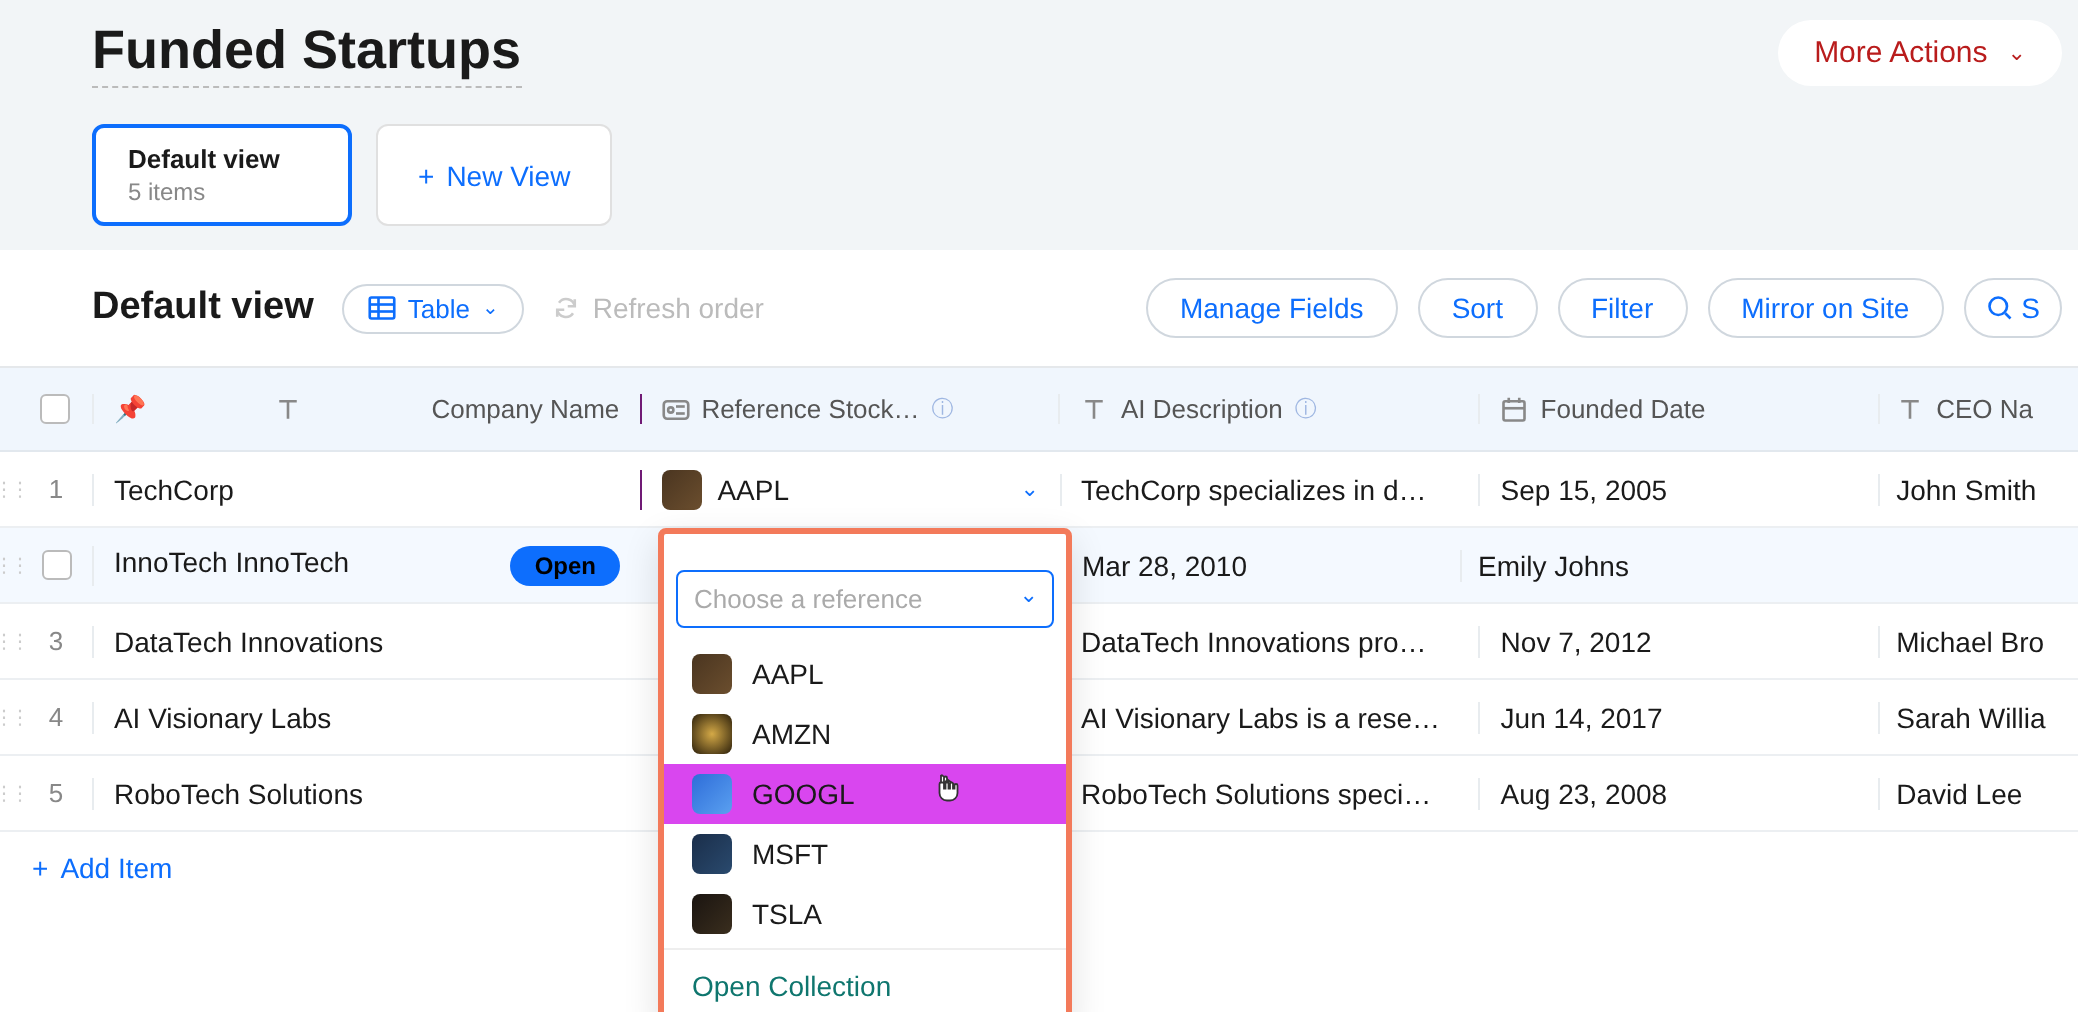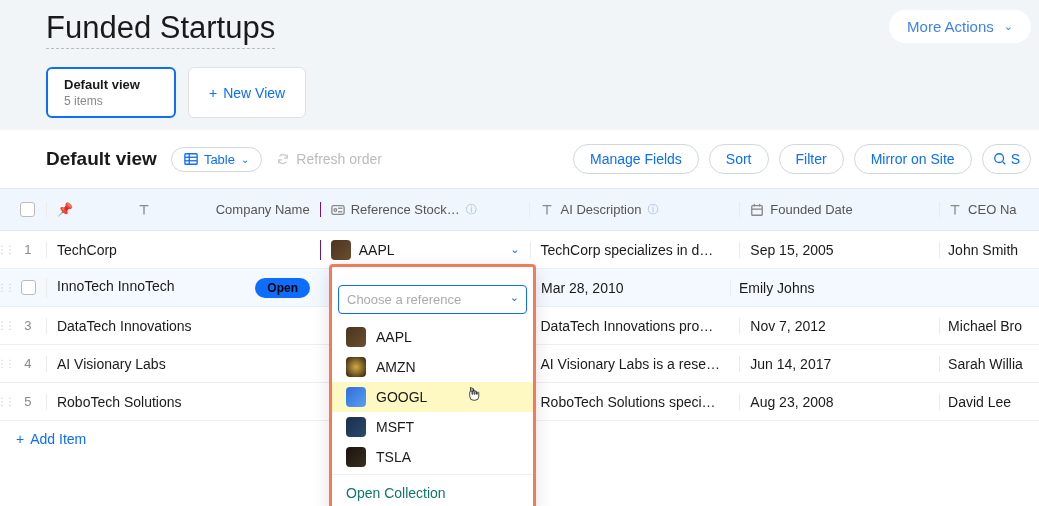--- a/index.html
+++ b/index.html
@@ -1,22 +1,22 @@
 <!DOCTYPE html>
 <html><head>
 <meta charset="utf-8">
 <style>
   * { box-sizing: border-box; margin: 0; padding: 0; }
   body { font-family: -apple-system, BlinkMacSystemFont, "Segoe UI", Helvetica, Arial, sans-serif; font-size: 14px; color: #1a1a1a; background: #fff; width: 1039px; height: 506px; overflow: hidden; }
   
   .top-section { background: #f2f5f7; padding: 10px 0 12px 0; }
   
   .header-row { display: flex; justify-content: space-between; align-items: flex-start; padding: 0 8px 0 46px; }
-  .page-title { font-size: 31px; font-weight: 400; border-bottom: 1px dashed #bbb; padding-bottom: 2px; }
-  .more-actions { background: #fff; color: #3b82f6; border: none; border-radius: 20px; padding: 8px 18px; display: flex; align-items: center; gap: 10px; font-size: 15px; cursor: pointer; }
+  .page-title { font-size: 27px; font-weight: 700; border-bottom: 1px dashed #bbb; padding-bottom: 2px; }
+  .more-actions { background: #fff; color: #b91c1c; border: none; border-radius: 20px; padding: 8px 18px; display: flex; align-items: center; gap: 10px; font-size: 15px; cursor: pointer; }
   
   .views-row { display: flex; gap: 12px; padding: 18px 0 0 46px; }
   .view-card { background: #fff; border: 1px solid #0d6efd; border-radius: 6px; padding: 8px 16px; min-width: 130px; }
   .view-card.active { border: 2px solid #0d6efd; }
   .view-card-title { font-weight: 600; font-size: 13px; }
   .view-card-sub { font-size: 12px; color: #888; margin-top: 2px; }
   .new-view-btn { background: #fff; border: 1px solid #e0e0e0; border-radius: 6px; padding: 10px 20px; color: #0d6efd; font-size: 14px; display: flex; align-items: center; gap: 6px; cursor: pointer; }
   
   .toolbar { display: flex; justify-content: space-between; align-items: center; padding: 14px 8px 14px 46px; border-bottom: 1px solid #e5e8eb; }
   .toolbar-left { display: flex; align-items: center; gap: 14px; }
@@ -61,21 +61,21 @@
   .add-item { padding: 10px 16px; color:#0d6efd; font-size:14px; cursor:pointer; display:flex; align-items:center; gap:6px; }
   
   .dropdown { position:absolute; left:329px; top:264px; width:207px; background:#fff; border:3px solid #f37a5a; border-radius:4px; z-index:10; box-shadow: 0 6px 18px rgba(0,0,0,0.12); }
   .dd-input-wrap { padding:6px; }
   .dd-input { width:100%; border:1.5px solid #0d6efd; border-radius:4px; padding:6px 24px 6px 8px; font-size:13px; color:#333; }
   .dd-input::placeholder { color:#aaa; }
   .dd-input-wrap { position:relative;margin-top:12px; }
   .dd-input-chev { position:absolute; right:14px; top:12px; color:#0d6efd; font-size:11px; }
   .dd-list { padding: 2px 0; }
   .dd-item { display:flex; align-items:center; gap:10px; padding:5px 14px; font-size:14px; cursor:pointer; }
-  .dd-item.hover { background:#fef9c3; }
+  .dd-item.hover { background:#d946ef; }
   .dd-footer { border-top:1px solid #eee; padding:10px 14px; color:#0f766e; font-size:14px; cursor:pointer; }
   
   .cursor-icon { position:absolute; left:466px; top:386px; font-size:15px; z-index:20; pointer-events:none; }
   
   svg.i { width:14px; height:14px; }
 </style>
 </head>
 <body>
 
 <div class="top-section">

